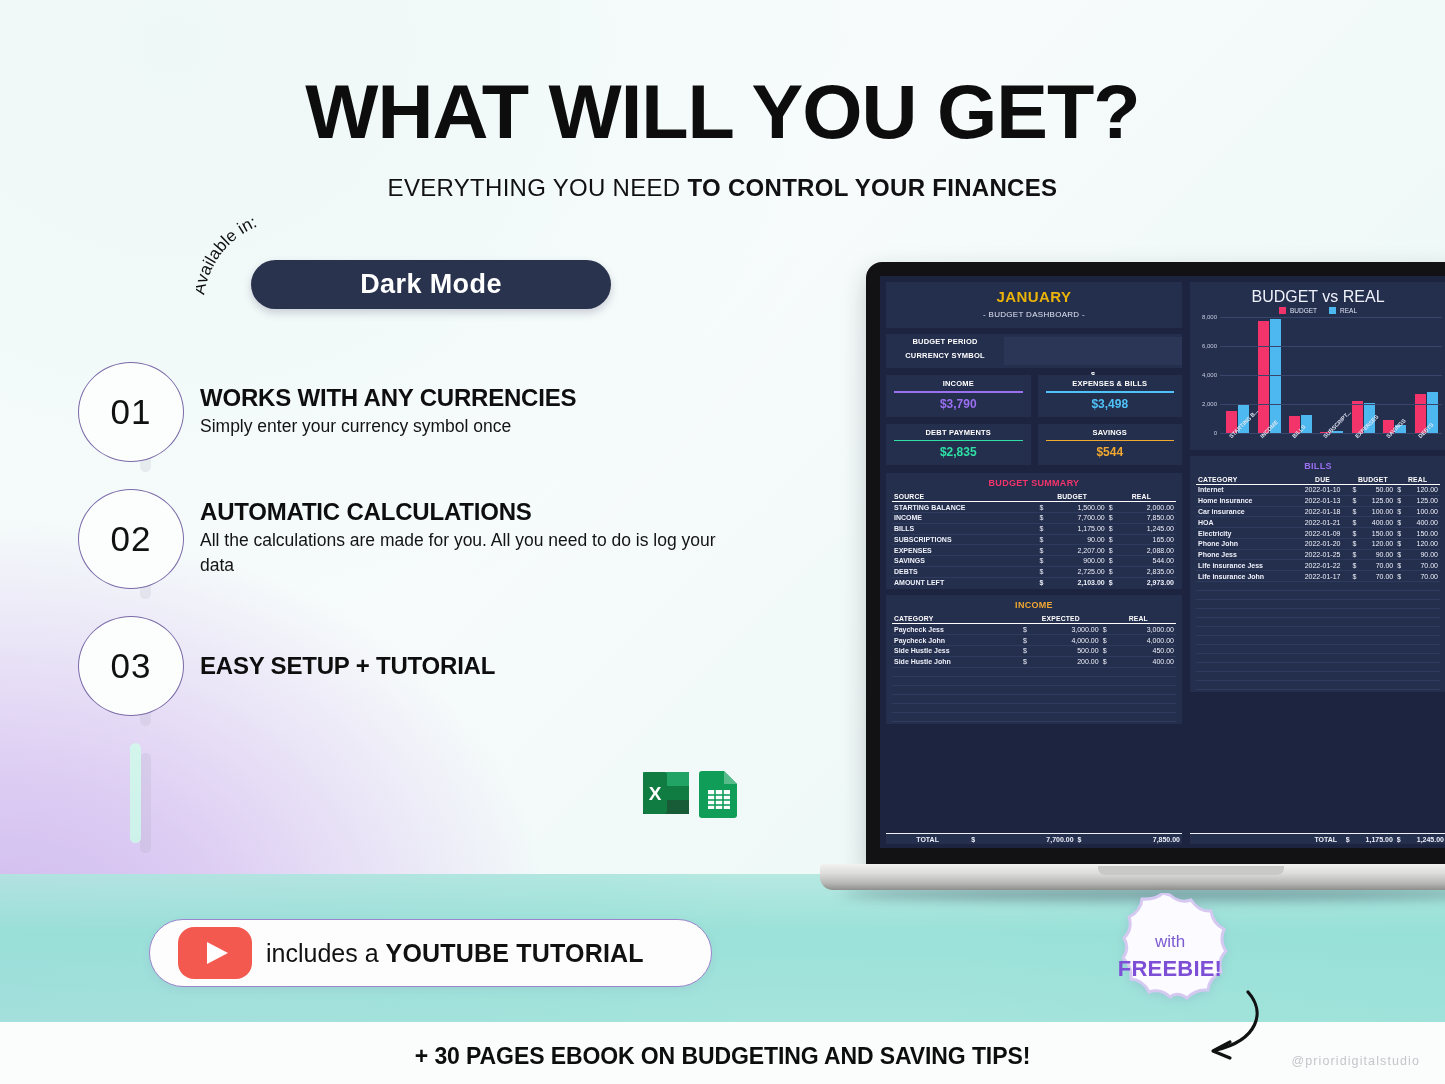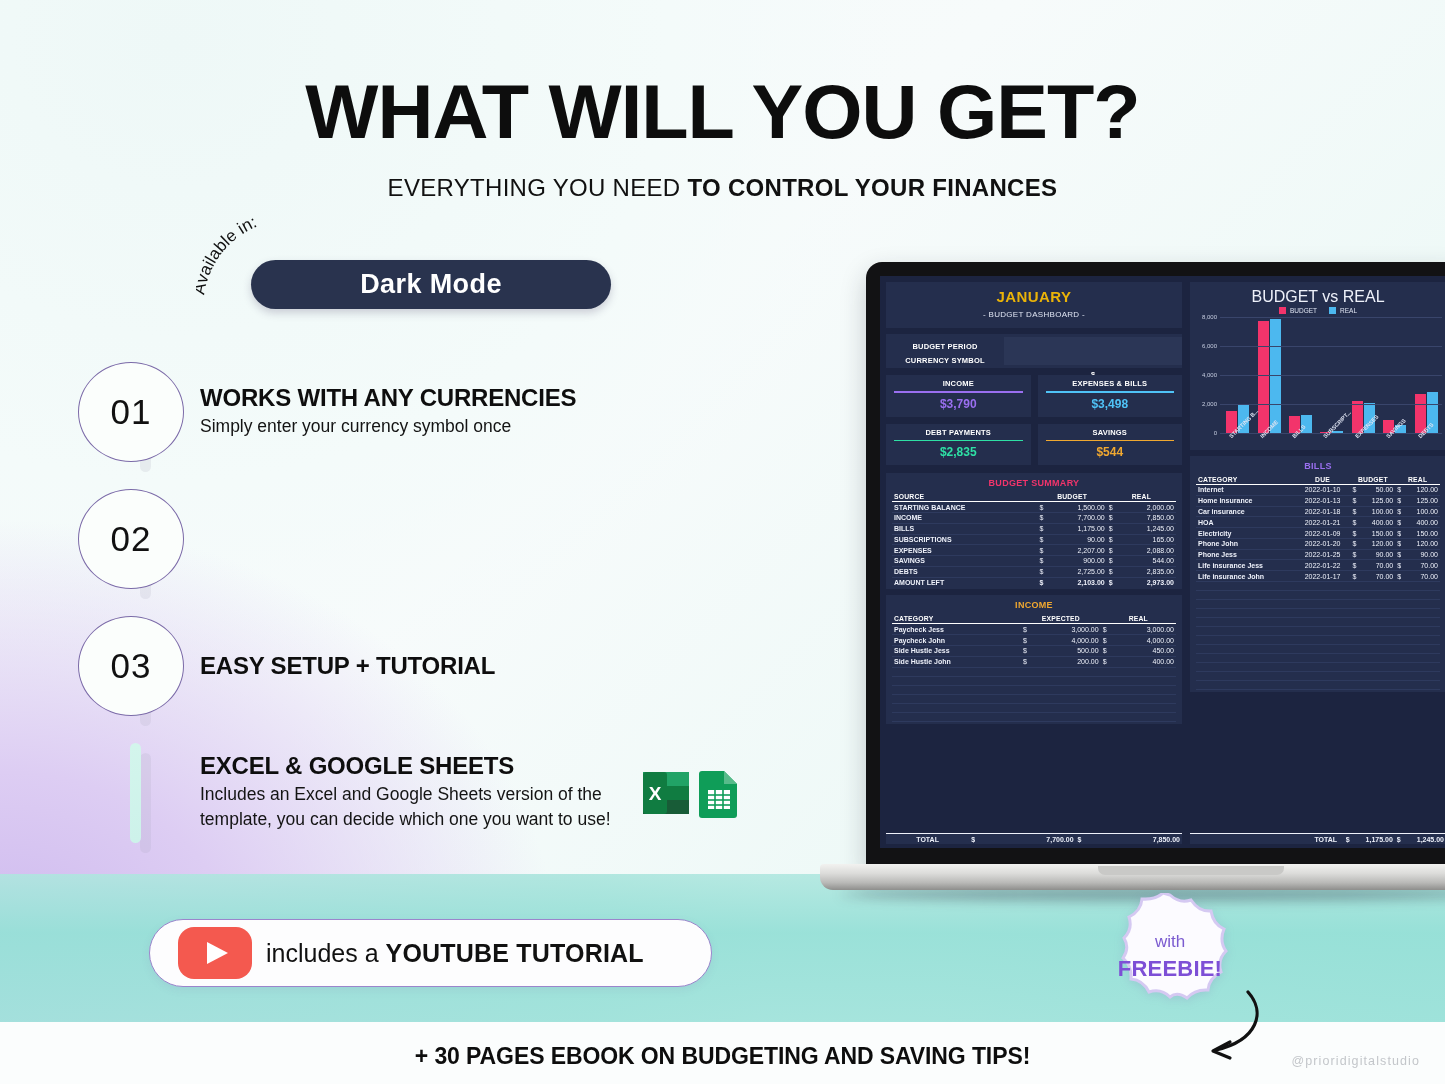--- a/index.html
+++ b/index.html
@@ -144,21 +144,21 @@
   .sheet-cols { display: flex; gap: 8px; padding: 0 6px; }
   .col-left { width: 296px; flex: none; }
   .col-right { flex: 1; }
 
   .panel { background: #242e4d; margin-bottom: 6px; }
   .panel-hdr { text-align: center; padding: 6px 0 2px; }
   #sheet-month { font-size: 15px; font-weight: 700; color: #eab308; letter-spacing: .4px; }
   #sheet-sub { font-size: 8px; color: #dfe4f2; padding: 5px 0 7px; letter-spacing: .3px; }
 
   .period-box { background: #242e4d; margin-bottom: 7px; padding: 3px 0; }
-  .period-row { display: flex; align-items: flex-end; height: 14px; font-size: 7.5px; font-weight: 700; }
+  .period-row { display: flex; align-items: flex-start; height: 14px; font-size: 7.5px; font-weight: 700; }
   .period-lbl { width: 118px; text-align: center; color: #fff; letter-spacing: .2px; }
   .period-val { flex: 1; background: #2b3656; display: flex; align-items: center; justify-content: center; gap: 0; height: 14px; color: #fff; font-weight: 700; }
   .period-val .seg { flex: 1; text-align: center; margin-top: 32px; }
   .period-val .seg.mid { flex: 0 0 34px; text-decoration: underline; }
 
   .kpis { display: flex; flex-wrap: wrap; gap: 7px; margin-bottom: 8px; }
   .kpi { width: calc(50% - 3.5px); background: #242e4d; text-align: center; padding: 4px 0 6px; }
   .kpi-l { font-size: 7.5px; font-weight: 700; color: #fff; letter-spacing: .2px; padding-bottom: 3px; }
   .kpi-rule { height: 1.6px; margin: 0 8px 4px; }
   .kpi-v { font-size: 12px; font-weight: 700; }
@@ -262,38 +262,38 @@
     <div class="f-title">WORKS WITH ANY CURRENCIES</div>
     <div class="f-desc">Simply enter your currency symbol once</div>
   </div>
 </div>
 
 <div class="feature" id="feature-1">
   <div class="bar"></div>
   <div class="num-circle">
     <span>02</span>
   </div>
+  <div class="txt">
+    <div class="f-title">AUTOMATIC CALCULATIONS</div>
+    <div class="f-desc">All the calculations are made for you. All you need to do is log your data</div>
+  </div>
 </div>
 
 <div class="feature" id="feature-2">
   <div class="bar"></div>
   <div class="num-circle">
     <span>03</span>
   </div>
   <div class="txt">
     <div class="f-title">EASY SETUP + TUTORIAL</div>
   </div>
 </div>
 
 <div class="feature" id="feature-3">
   <div class="bar"></div>
-  <div class="txt">
-    <div class="f-title">EXCEL &amp; GOOGLE SHEETS</div>
-    <div class="f-desc">Includes an Excel and Google Sheets version of the template, you can decide which one you want to use!</div>
-  </div>
   <div id="office-icons">
     <svg width="46" height="50" viewBox="0 0 46 50">
       <rect x="0" y="4" width="46" height="42" rx="3" fill="#1e7145"></rect>
       <rect x="0" y="4" width="46" height="14" fill="#21a366"></rect>
       <rect x="0" y="18" width="46" height="14" fill="#107c41"></rect>
       <rect x="0" y="32" width="46" height="14" fill="#185c37"></rect>
       <rect x="0" y="4" width="24" height="42" rx="3" fill="#107c41"></rect>
       <rect x="0" y="9" width="24" height="32" fill="#fff"></rect>
       <rect x="0" y="9" width="24" height="32" fill="#107c41"></rect>
       <text x="12" y="32" font-family="Liberation Sans, sans-serif" font-size="19" font-weight="700" fill="#fff" text-anchor="middle">X</text>

